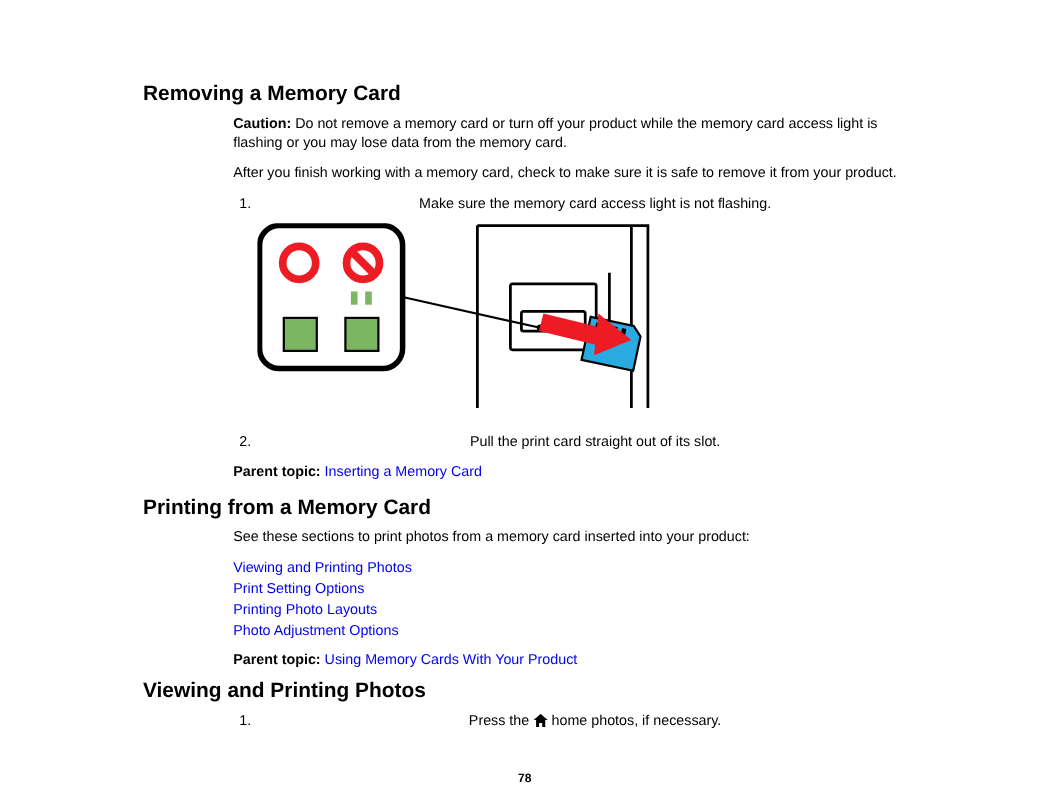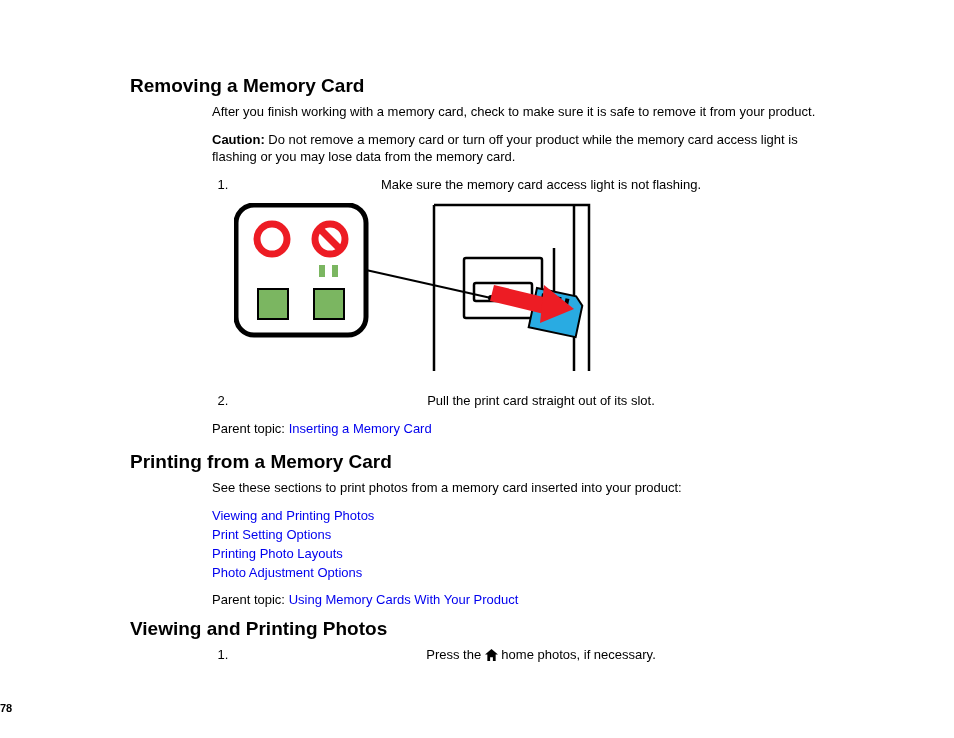--- a/index.html
+++ b/index.html
@@ -46,36 +46,37 @@
     padding-left: 6px;
     margin-bottom: 4px;
     line-height: 1.35;
   }
   .link {
     color: #0000EE;
     cursor: pointer;
     text-align: center;
   }
   .parent-label {
-    font-weight: normal;
+    font-weight: bold;
   }
   .links-stack {
     line-height: 1.4;
   }
   .links-stack div {
     margin-bottom: 1px;
   }
   .figure {
     margin: 6px 0 16px 22px;
   }
   .pagenum {
     position: absolute;
     left: 0;
     width: 954px;
     bottom: 24px;
+    text-align: center;
     font-size: 11px;
     font-weight: bold;
   }
   .home-icon {
     display: inline-block;
     vertical-align: -2px;
   }
 
   
   svg.illus {
@@ -83,24 +84,24 @@
     height: auto;
   }
 </style>
 </head>
 <body>
 
 <div class="page">
 
   <h2 class="section">Removing a Memory Card</h2>
   <div class="indent">
-    <p>After you finish working with a memory card, check to make sure it is safe to remove it from your product.</p>
     <p>
       <span class="caution-label">Caution:</span><span> Do not remove a memory card or turn off your product while the memory card access light is flashing or you may lose data from the memory card.</span>
     </p>
+    <p>After you finish working with a memory card, check to make sure it is safe to remove it from your product.</p>
     <ol start="1">
       <li>Make sure the memory card access light is not flashing.</li>
     </ol>
 
     <div class="figure">
       <svg class="illus" viewBox="0 0 400 170" xmlns="http://www.w3.org/2000/svg">
 
         <g>
           <rect x="2" y="2" width="130" height="130" rx="18" ry="18" fill="#fff" stroke="#000" stroke-width="5"></rect>
 

